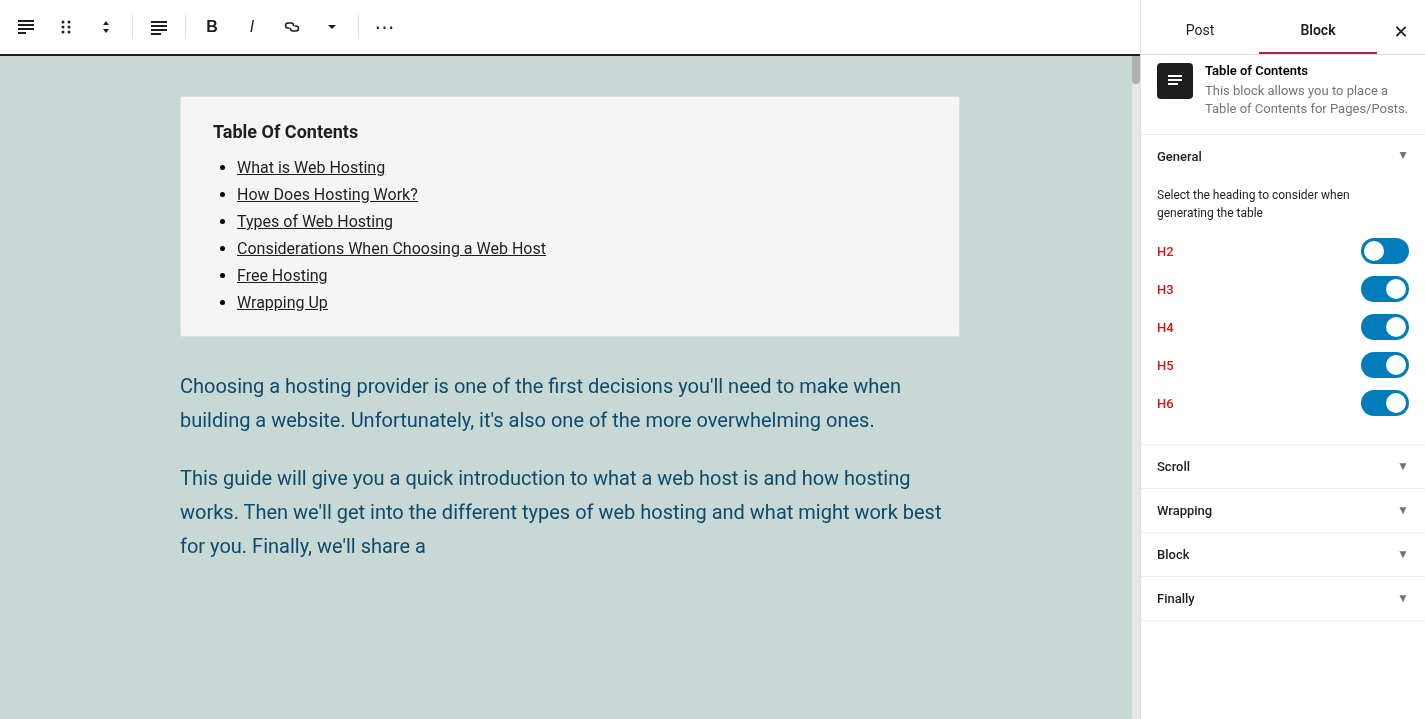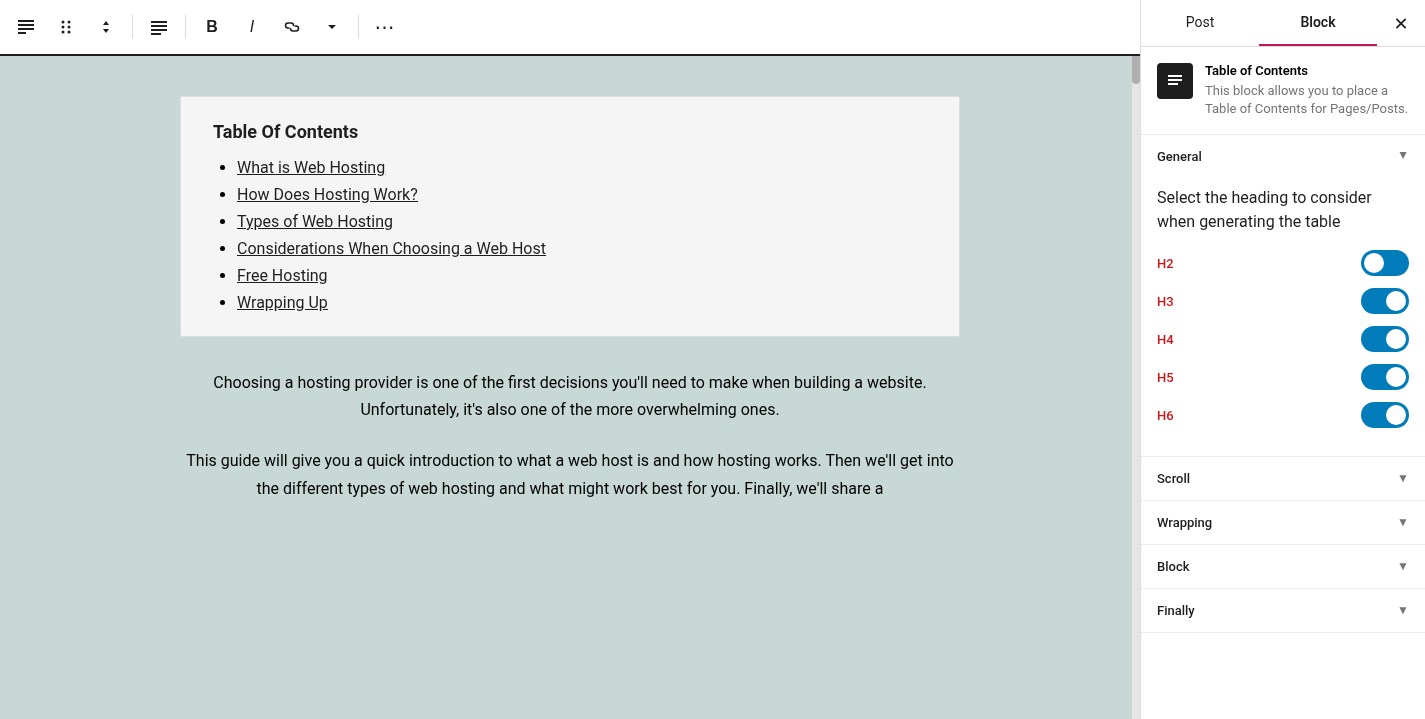--- a/index.html
+++ b/index.html
@@ -86,46 +86,45 @@
 
     .toc-list li a {
       color: #1e1e1e;
       text-decoration: underline;
       font-size: 16px;
       cursor: pointer;
     }
 
     
     .body-text {
-      font-size: 16px;
+      font-size: 20px;
       line-height: 1.7;
-      color: #000000;
+      color: #0c4a6e;
       margin-bottom: 24px;
-      text-align: center;
     }
 
     
     .right-panel {
       width: 285px;
       background: white;
       border-left: 1px solid #ddd;
       display: flex;
       flex-direction: column;
       height: 719px;
       overflow-y: auto;
       position: relative;
     }
 
     
     .panel-header {
       display: flex;
       border-bottom: 1px solid #ddd;
       padding: 0;
       position: sticky;
-      top: 0;
+      top: 8px;
       background: white;
       z-index: 10;
     }
 
     .panel-tab {
       flex: 1;
       text-align: center;
       padding: 14px 0;
       font-size: 14px;
       color: #1e1e1e;
@@ -205,21 +204,21 @@
       color: #757575;
       transition: transform 0.2s;
     }
     .section-chevron.up { transform: rotate(180deg); }
 
     .section-content {
       padding: 8px 16px 16px;
     }
 
     .section-description {
-      font-size: 16px;
+      font-size: 12px;
       color: #1e1e1e;
       margin-bottom: 16px;
       line-height: 1.5;
     }
 
     
     .toggle-row {
       display: flex;
       align-items: center;
       justify-content: space-between;

